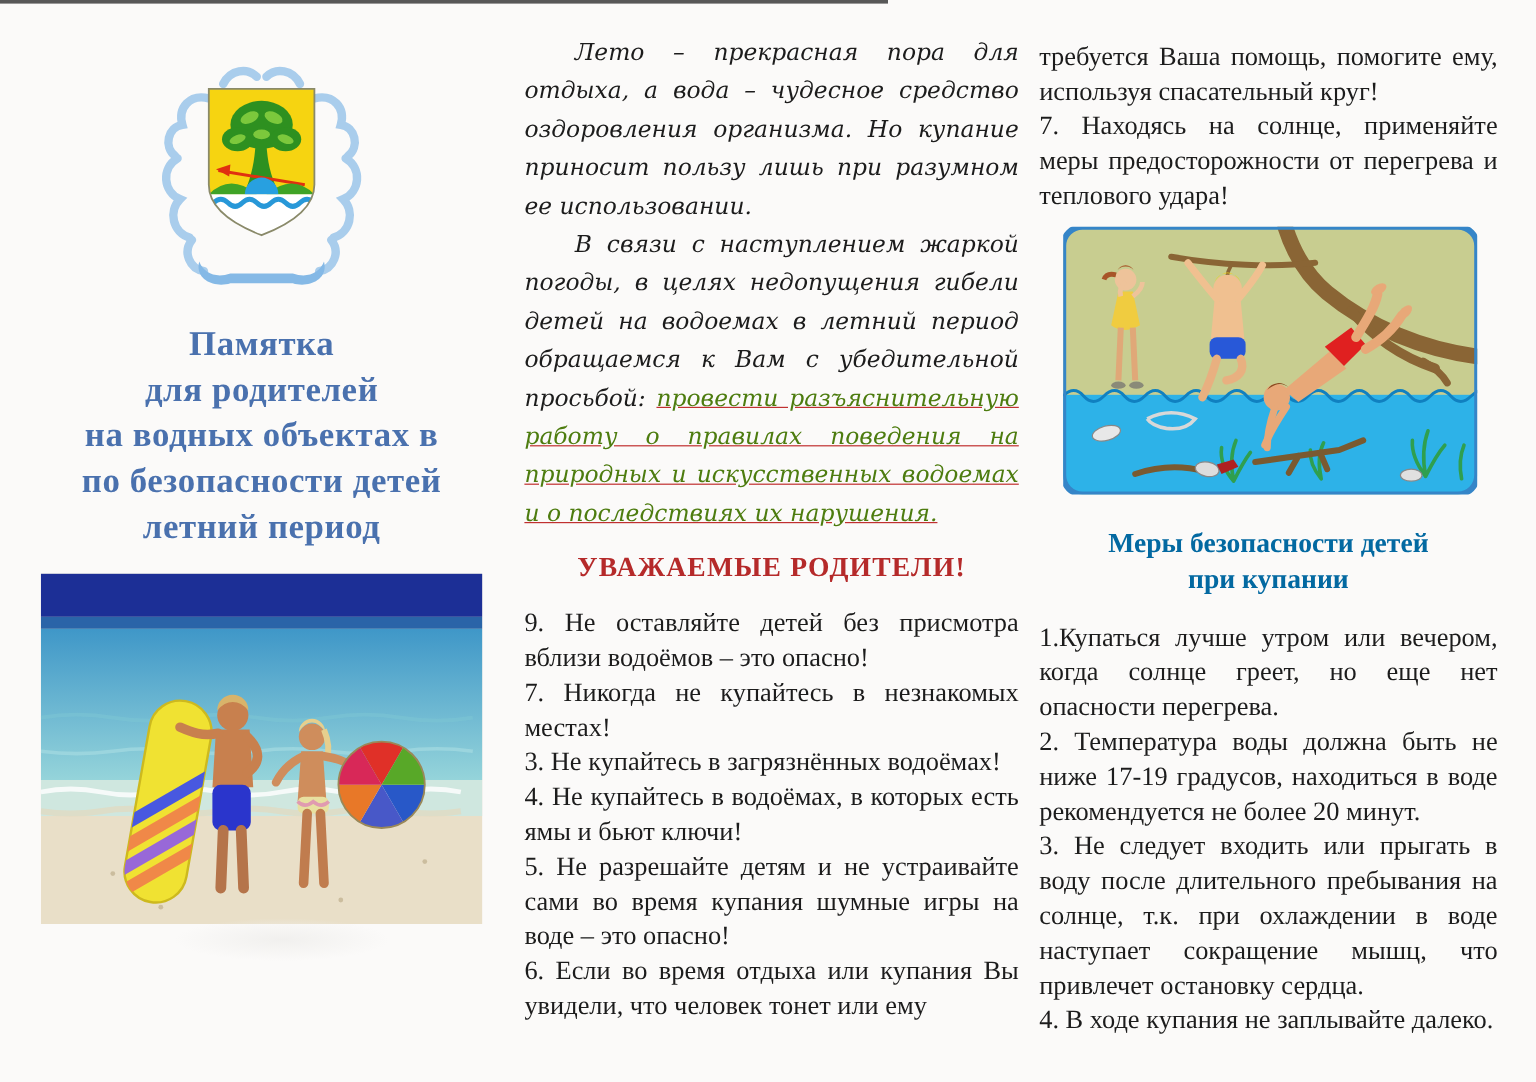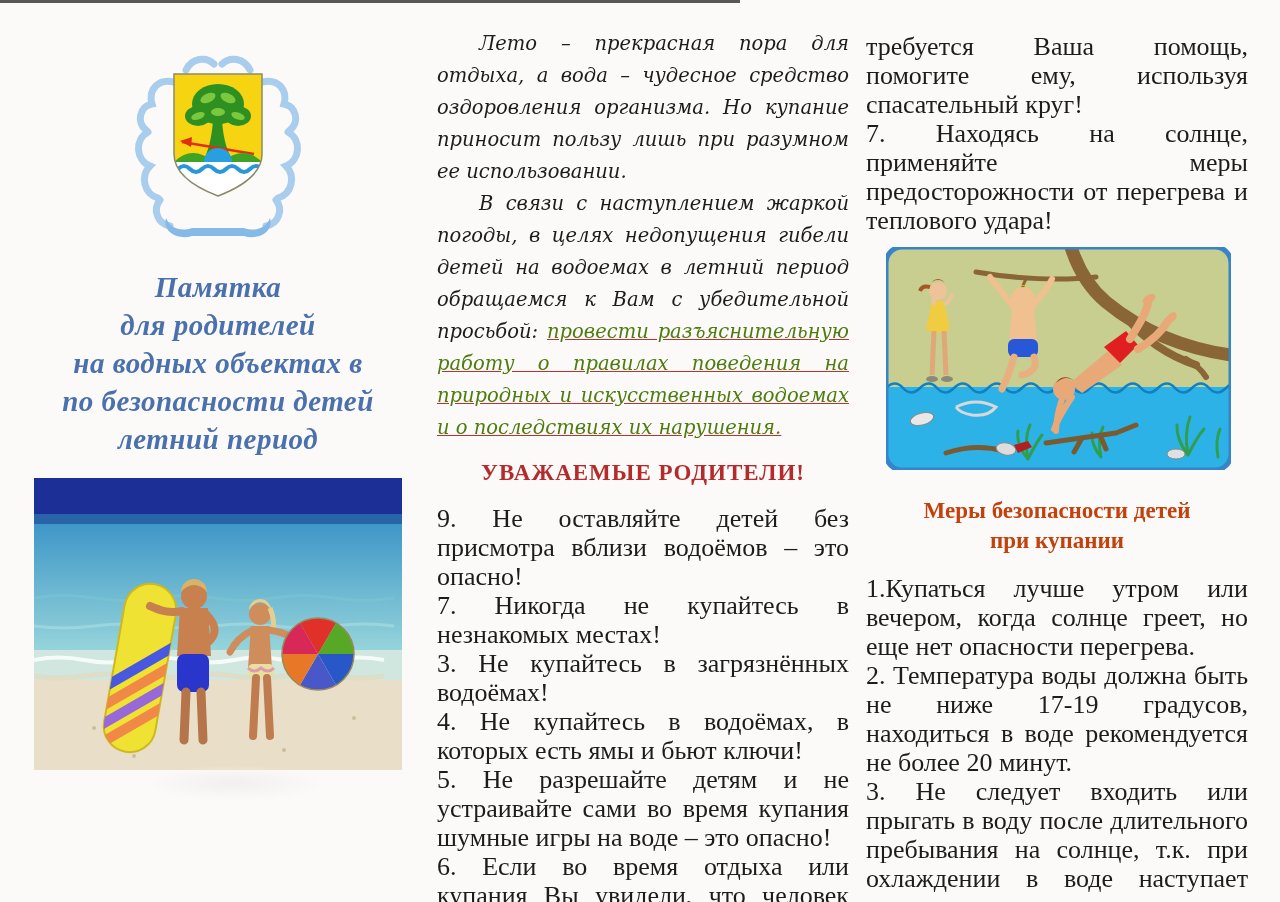--- a/index.html
+++ b/index.html
@@ -1,43 +1,43 @@
 <!DOCTYPE html>
 <html><head>
 <meta charset="utf-8">
 <style>
   html,body{margin:0;padding:0;background:#ffffff;}
   .page{position:relative;width:1280px;height:902px;background:#fbfaf9;overflow:hidden;
         font-family:"Liberation Serif",serif;color:#1c1c1c;}
   .topline{position:absolute;top:0;left:0;width:740px;height:3px;background:#222;opacity:.75;}
 
   
-  .col-left{position:absolute;left:18px;top:36px;width:400px;font-style:italic;}
+  .col-left{position:absolute;left:18px;top:36px;width:400px;}
   .col-mid{position:absolute;left:437px;top:28px;width:412px;}
   .col-right{position:absolute;left:866px;top:32px;width:382px;}
 
   
   .emblem{display:block;margin:12px auto 0;}
   .doc-title{margin-top:20px;text-align:center;color:#4a71ae;font-weight:bold;
              font-size:29px;line-height:38px;letter-spacing:.5px;}
   .photo{display:block;margin:20px auto 0;}
   .smudge{position:absolute;left:130px;top:762px;width:210px;height:42px;border-radius:50%;
           background:radial-gradient(closest-side,#f1f0ee 0%,rgba(241,240,238,0) 85%);}
 
   
   .script p{font-family:"DejaVu Serif",serif;font-style:italic;font-size:19.5px;
             line-height:32px;text-align:justify;text-indent:42px;margin:0;}
   .red-seg{color:#4d7c0f;text-decoration:underline;text-decoration-color:#c03030;}
   .mid-head{font-size:23px;font-weight:bold;color:#b52a2a;text-align:center;
             letter-spacing:1px;margin:16px 0 18px;}
-  .rules p,.cont p,.measures p{font-size:26px;line-height:29px;text-align:justify;margin:0;}
+  .rules p,.cont p,.measures p{font-size:22px;line-height:29px;text-align:justify;margin:0;}
 
   
   .cartoon{display:block;margin:12px 0 0 20px;}
-  .right-head{font-size:23px;font-weight:bold;color:#c2410c;text-align:center;
+  .right-head{font-size:23px;font-weight:bold;color:#0369a1;text-align:center;
               line-height:30px;margin:26px 0 18px;}
 </style>
 </head>
 <body>
 
 <div class="page">
   <div class="topline"></div>
 
   <div class="col-left">
 

